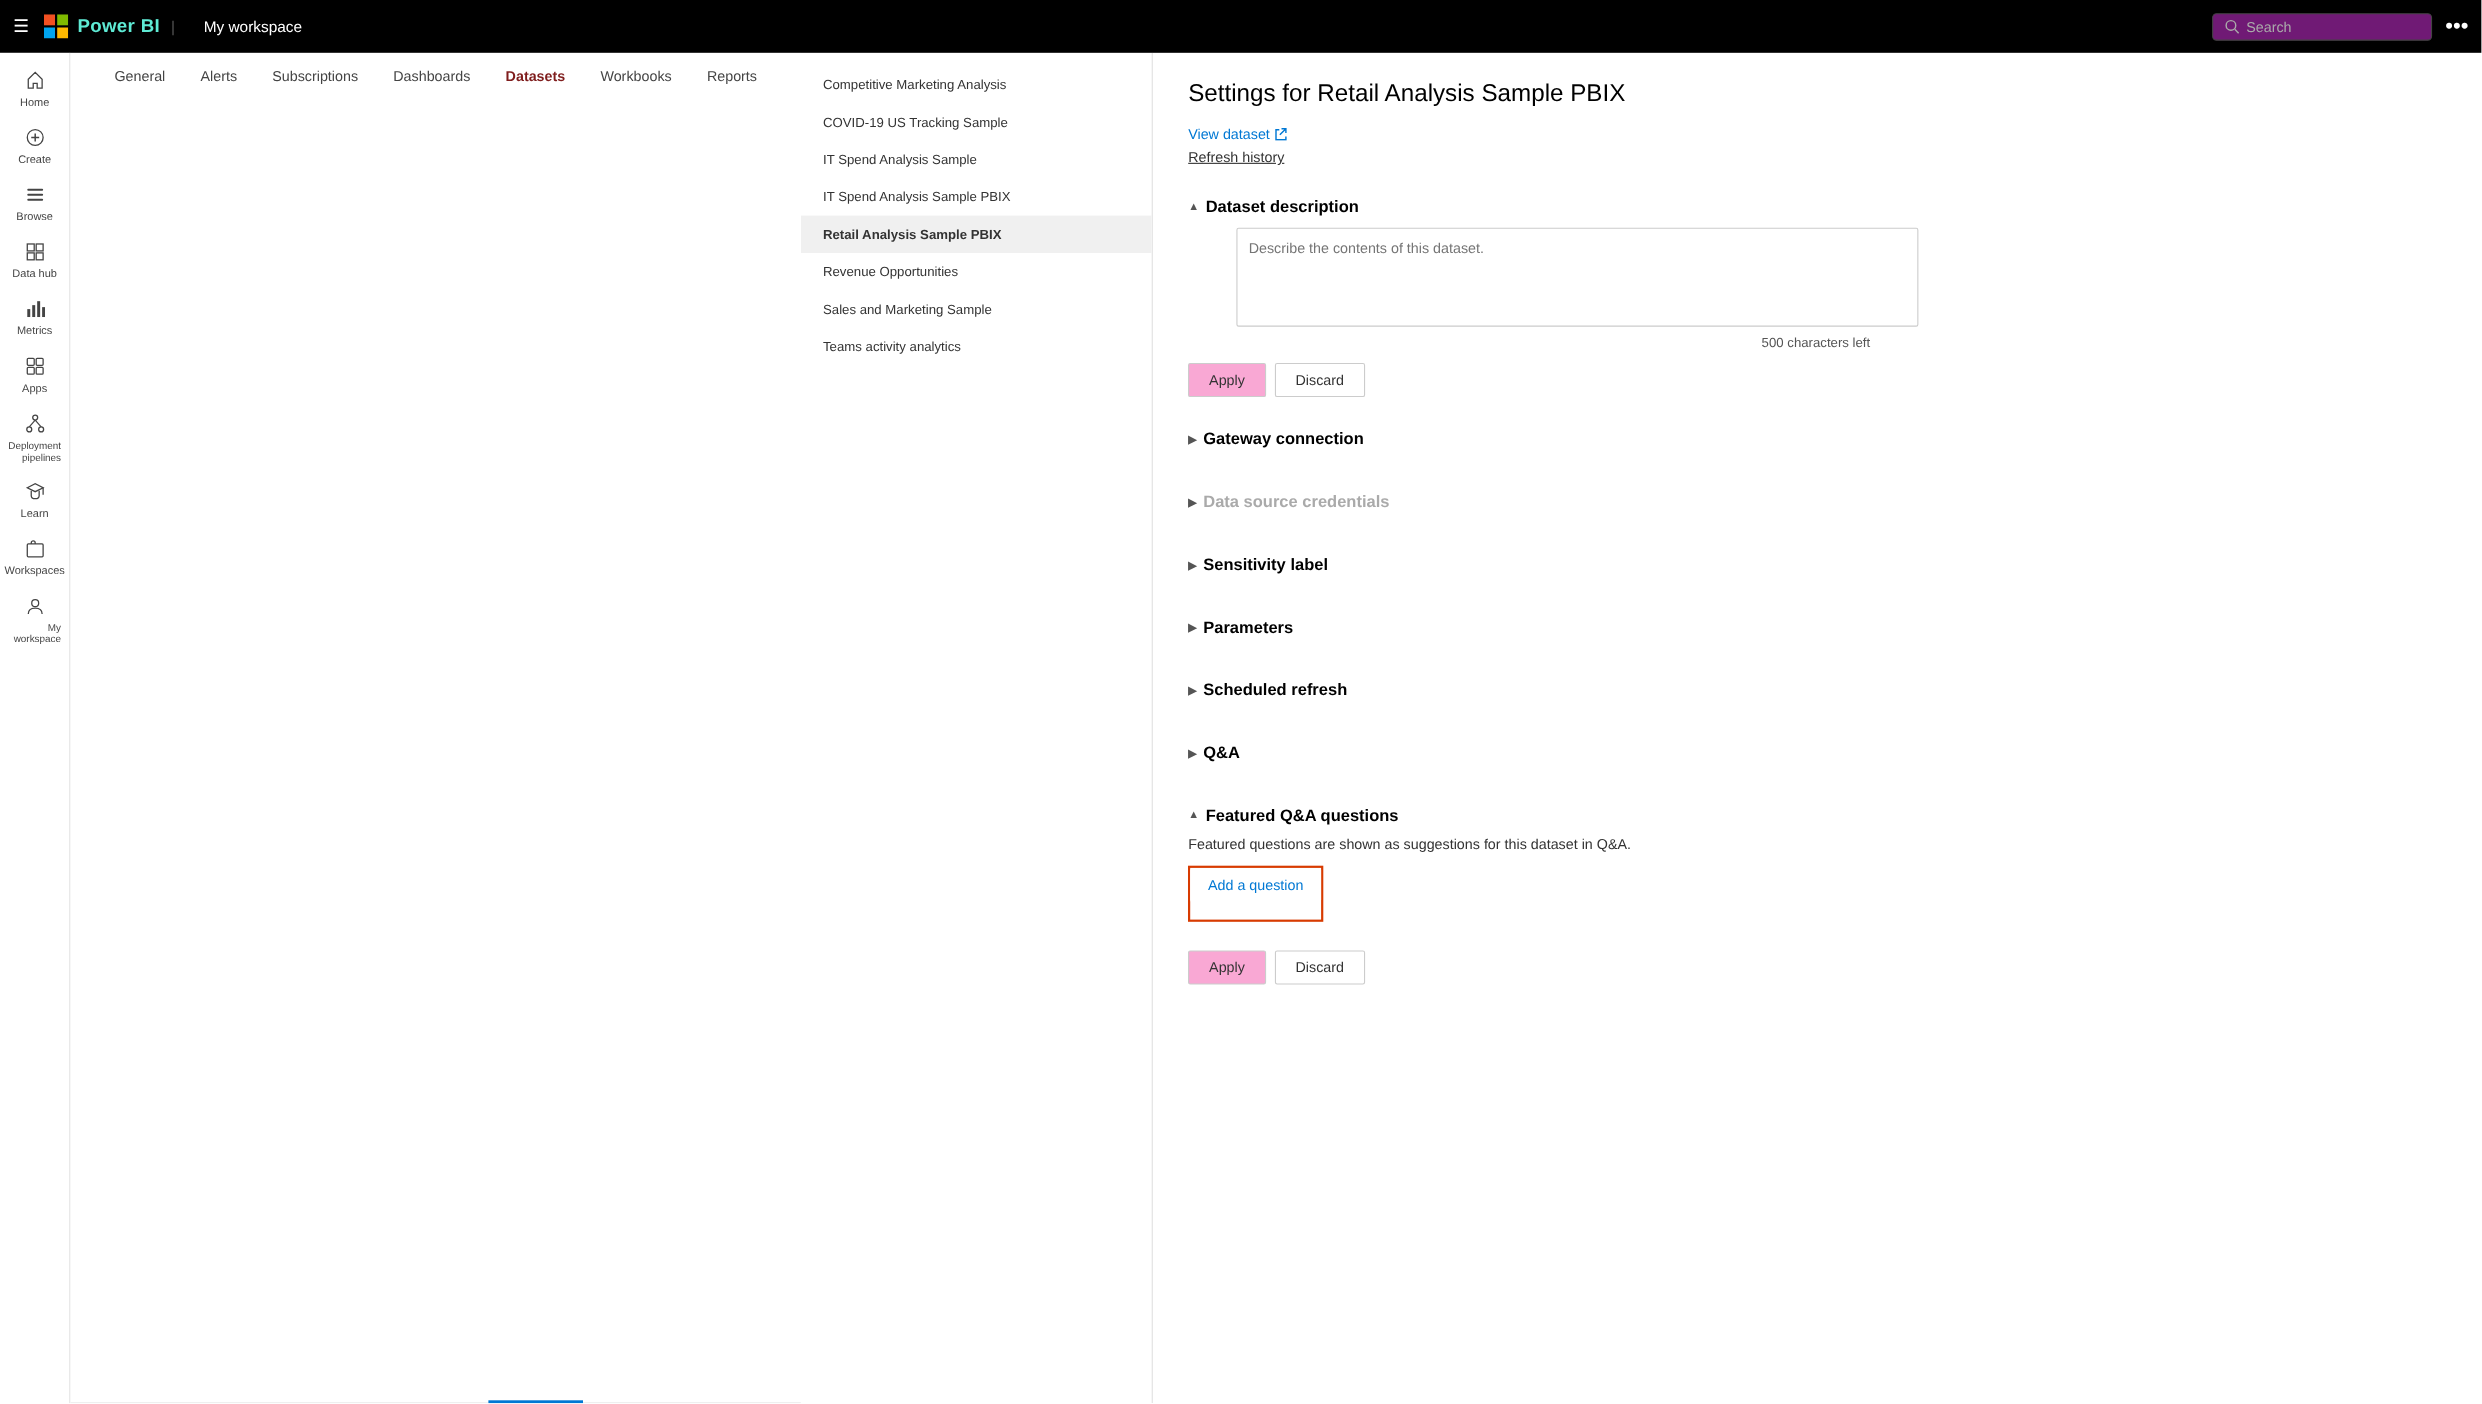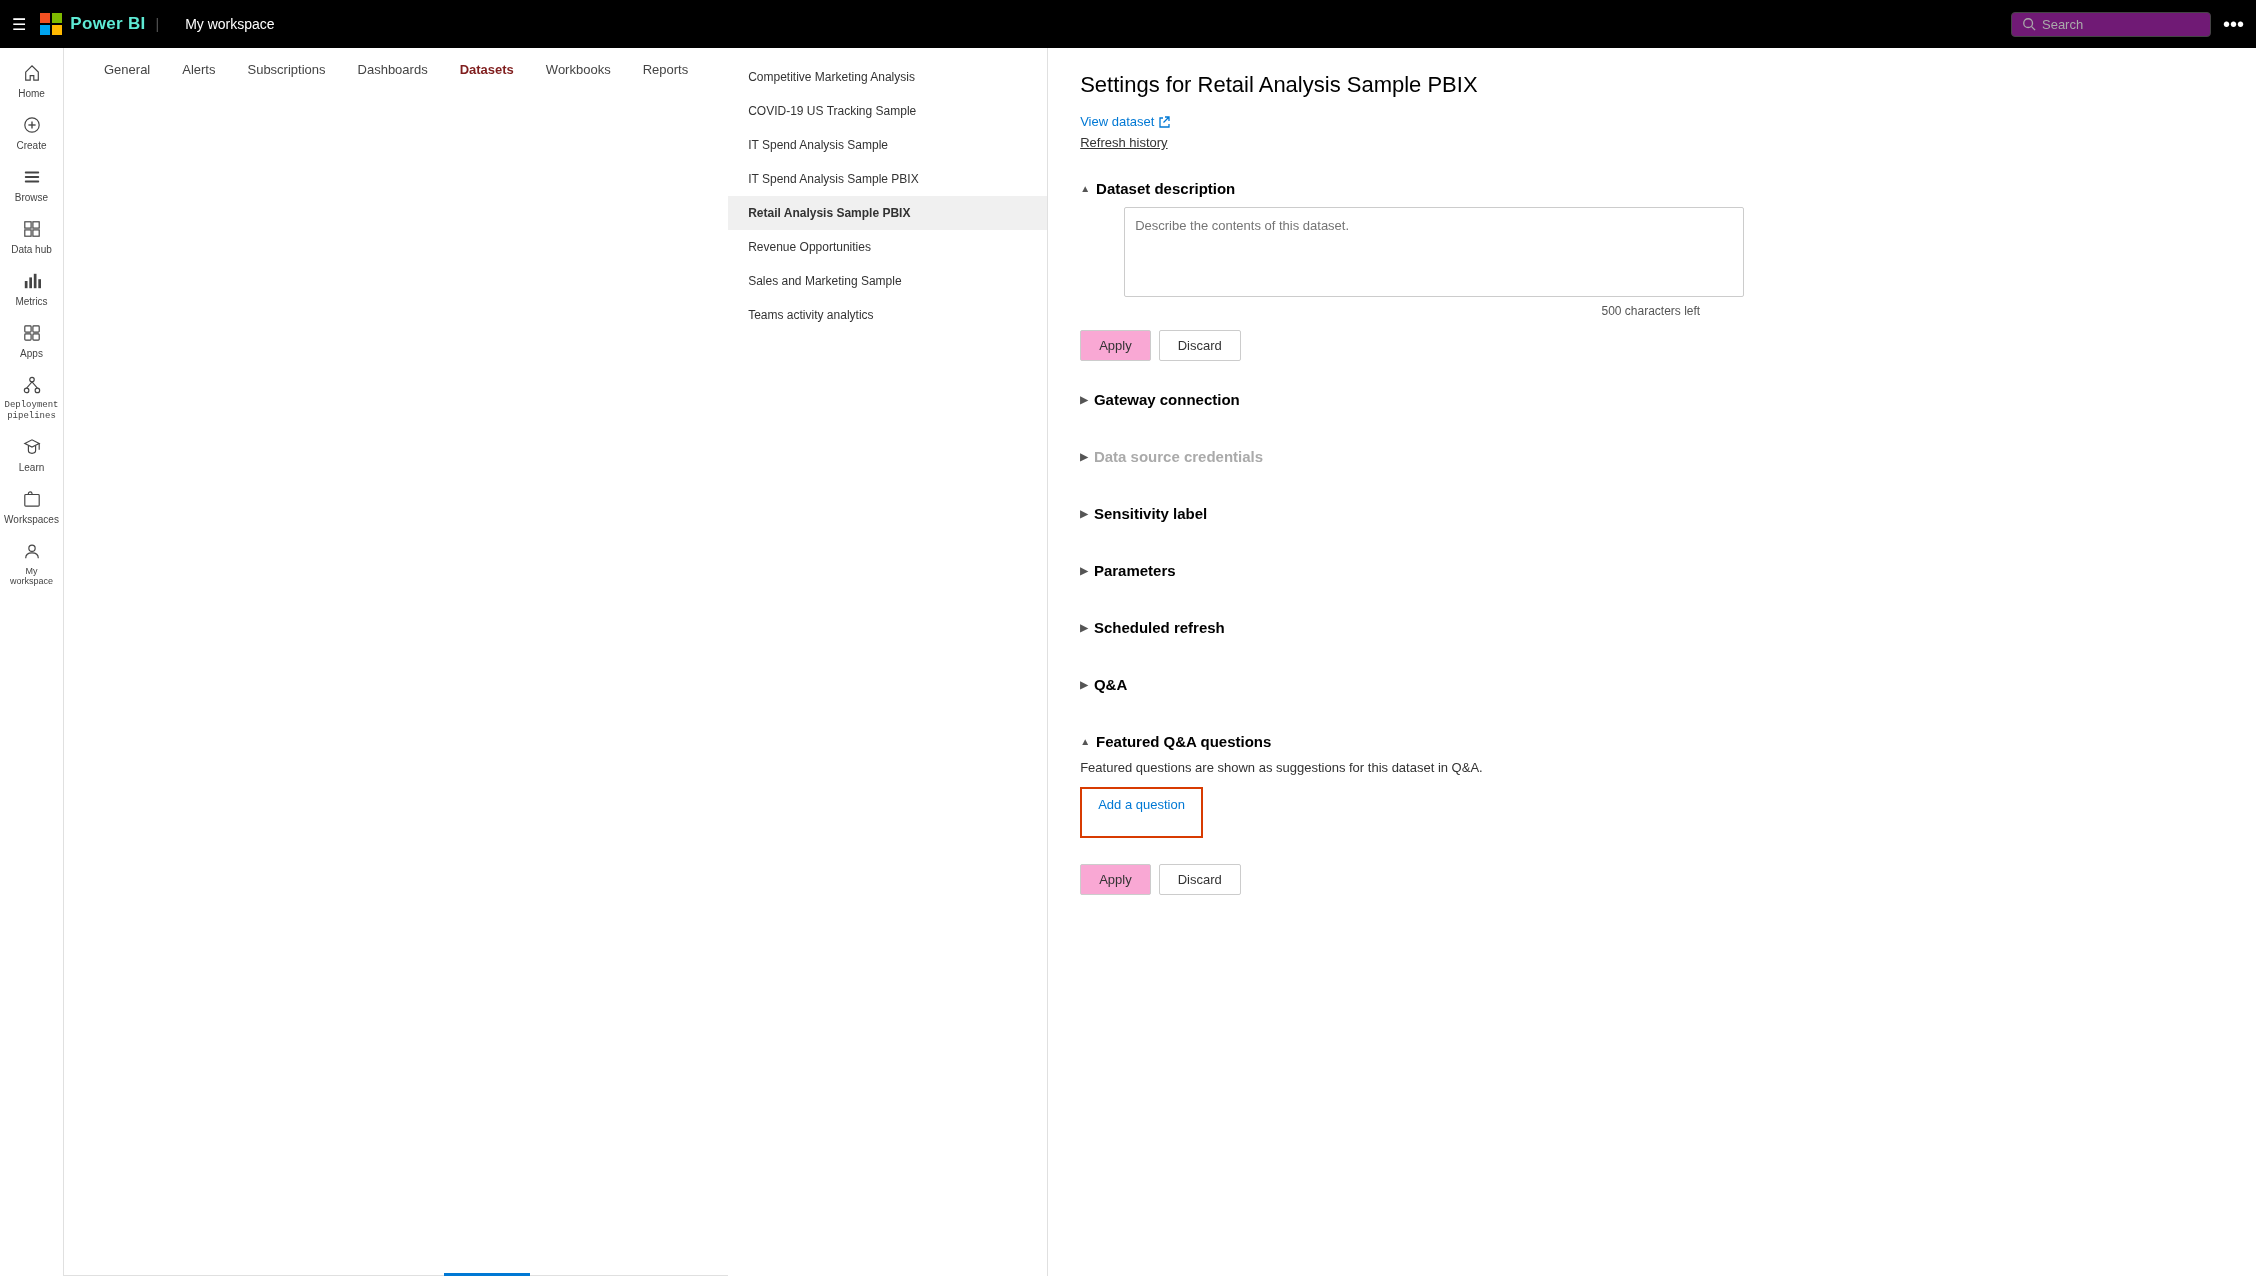--- a/index.html
+++ b/index.html
@@ -29,21 +29,21 @@
       width: 64px; background: #fff; border-right: 1px solid #e0e0e0;
       display: flex; flex-direction: column; align-items: center; padding: 8px 0;
       flex-shrink: 0; overflow-y: auto;
     }
     .sidebar-item {
       display: flex; flex-direction: column; align-items: center; justify-content: center;
       width: 56px; padding: 8px 4px; cursor: pointer; border-radius: 4px; gap: 3px;
       color: #444;
     }
     .sidebar-item .icon { font-size: 18px; line-height: 1; }
-    .sidebar-item .label { font-size: 10px; text-align: center; line-height: 1.2; }
+    .sidebar-item .label { font-size: 10px; text-align: right; line-height: 1.2; }
 
     
     .content-area { flex: 1; display: flex; flex-direction: row; overflow: hidden; }
 
     
     .settings-tabs {
       display: flex; border-bottom: 1px solid #e0e0e0; padding: 0 24px;
       flex-shrink: 0; background: #fff;
     }
     .settings-tab {
@@ -202,21 +202,21 @@
     <div class="sidebar-item">
       <span class="icon">
         <svg width="18" height="18" viewBox="0 0 20 20" fill="none">
             <circle cx="10" cy="4" r="2.5" stroke="#444" stroke-width="1.3"></circle>
             <circle cx="4" cy="16" r="2.5" stroke="#444" stroke-width="1.3"></circle>
             <circle cx="16" cy="16" r="2.5" stroke="#444" stroke-width="1.3"></circle>
             <line x1="10" y1="6.5" x2="4" y2="13.5" stroke="#444" stroke-width="1.2"></line>
             <line x1="10" y1="6.5" x2="16" y2="13.5" stroke="#444" stroke-width="1.2"></line>
           </svg>
       </span>
-      <span class="label" style="font-size:9px;font-family:Liberation Mono, monospace;">Deployment pipelines</span>
+      <span class="label" style="font-size:9px;">Deployment pipelines</span>
     </div>
     <div class="sidebar-item">
       <span class="icon">
         <svg width="18" height="18" viewBox="0 0 20 20" fill="none">
             <path d="M2 6l8-4 8 4-8 4-8-4z" stroke="#444" stroke-width="1.3" fill="none"></path>
             <path d="M6 9v5c0 2 2 3 4 3s4-1 4-3V9" stroke="#444" stroke-width="1.3" fill="none"></path>
             <line x1="18" y1="6" x2="18" y2="13" stroke="#444" stroke-width="1.3"></line>
           </svg>
       </span>
       <span class="label">Learn</span>

